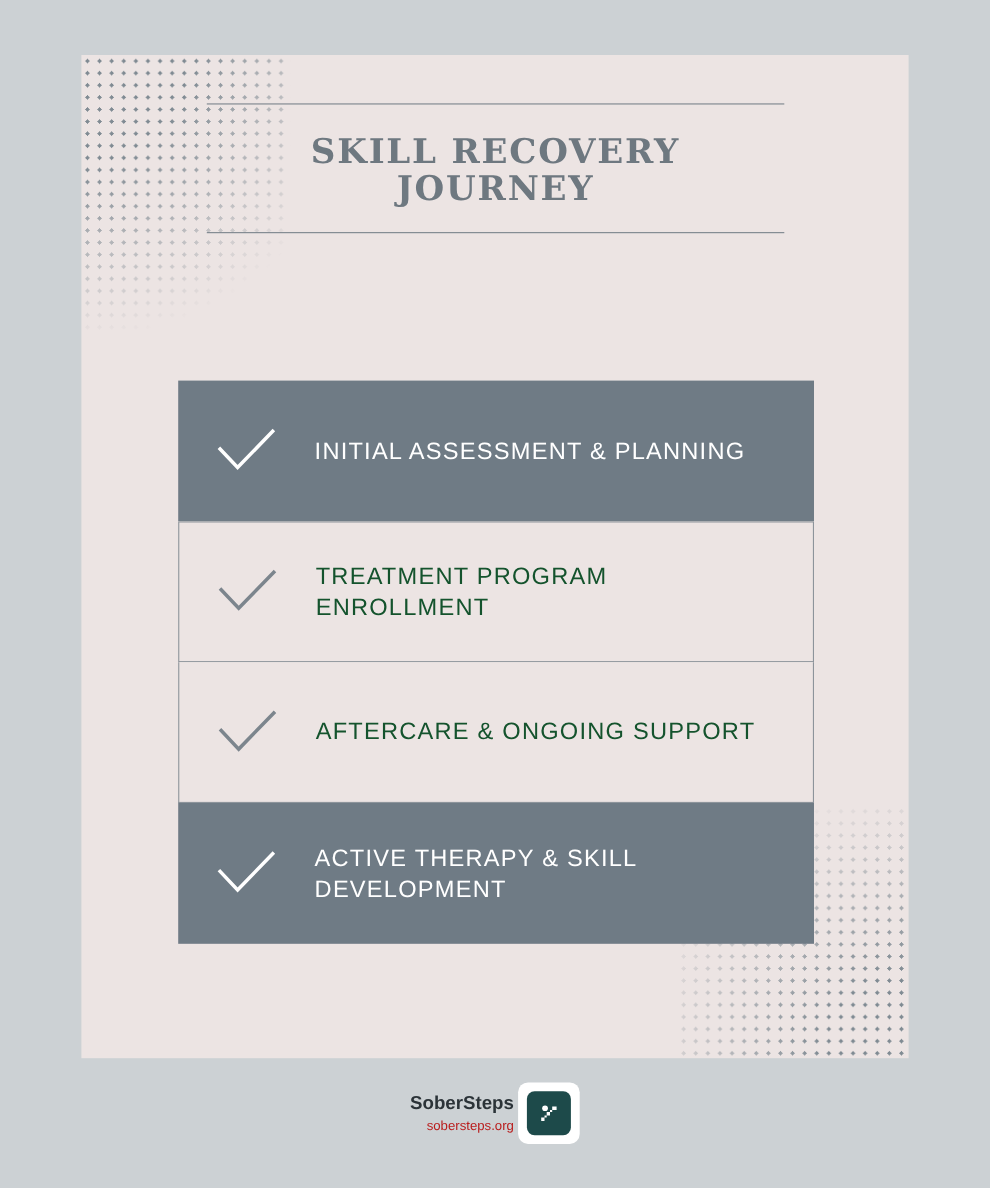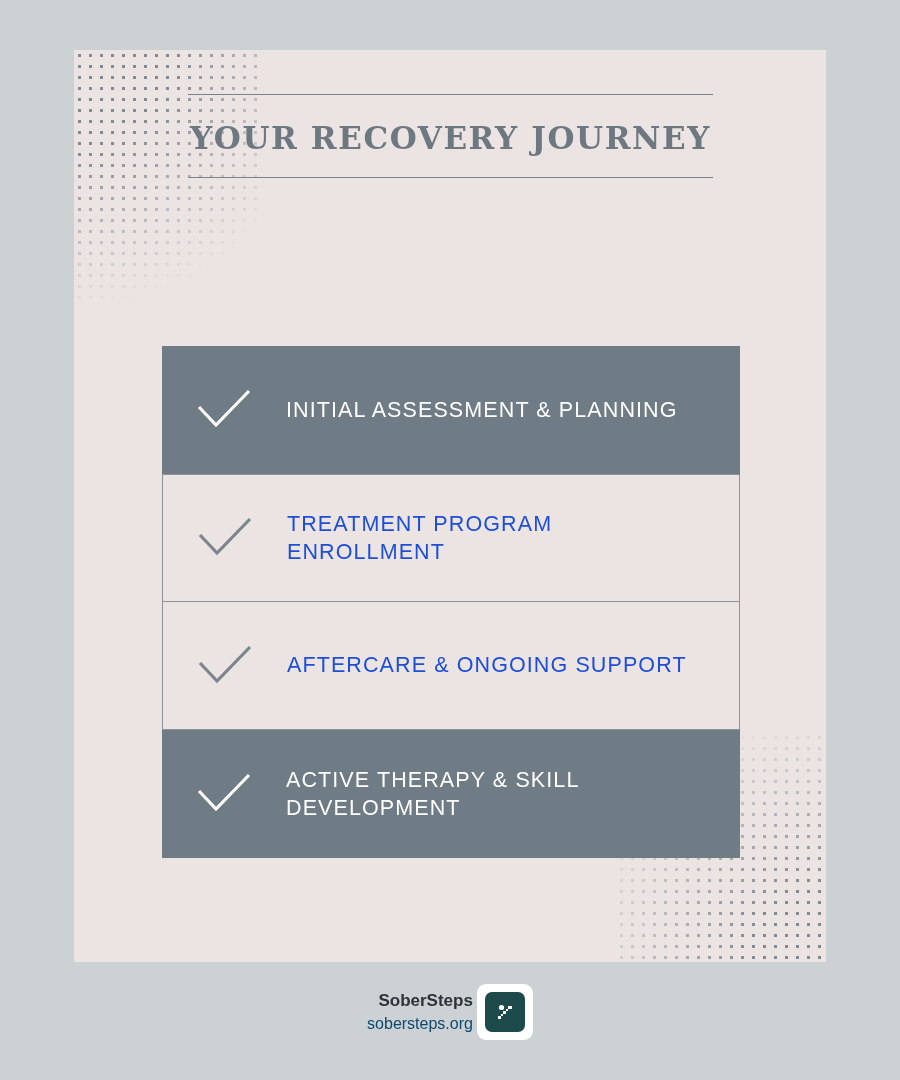--- a/index.html
+++ b/index.html
@@ -124,21 +124,21 @@
     justify-content: center;
   }
   .check svg { display: block; }
   .row-label {
     font-size: 21.5px;
     letter-spacing: 1.1px;
     line-height: 1.32;
     padding-right: 28px;
   }
   .row.dark .row-label { color: #ffffff; }
-  .row.light .row-label { color: #1d4ed8; }
+  .row.light .row-label { color: #14532d; }
 
   
   .footer {
     position: absolute;
     left: 0;
     right: 0;
     top: 984px;
     display: flex;
     align-items: center;
     justify-content: center;
@@ -147,22 +147,22 @@
   .brand-text {
     text-align: right;
     color: #2b3338;
     line-height: 1.35;
   }
   .brand-name {
     font-weight: bold;
     font-size: 17px;
   }
   .brand-url {
-    font-size: 16px;
-    color: #0c4a6e;
+    font-size: 12px;
+    color: #b91c1c;
   }
   .logo {
     width: 56px;
     height: 56px;
     background: #ffffff;
     border-radius: 9px;
     display: flex;
     align-items: center;
     justify-content: center;
   }
@@ -180,21 +180,21 @@
 </head>
 <body>
 
 <div class="card">
 
   <div class="dots dots-tl"></div>
   <div class="dots dots-br"></div>
 
   <div class="header">
     <div class="rule"></div>
-    <div class="eyebrow">YOUR RECOVERY JOURNEY</div>
+    <div class="eyebrow">SKILL RECOVERY JOURNEY</div>
     <div class="rule"></div>
   </div>
 
 
   <div class="list">
 
     <div class="row dark">
       <span class="check">
         <svg width="56" height="44" viewBox="0 0 56 44">
           <path d="M3 19 L20 37 L53 3" fill="none" stroke="#ffffff" stroke-width="3.2"></path>

